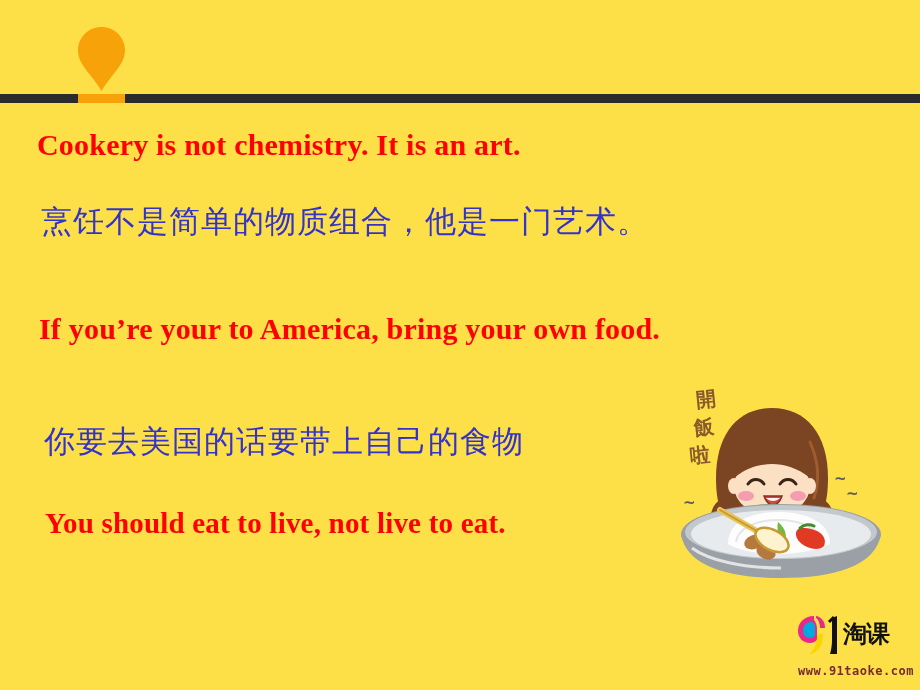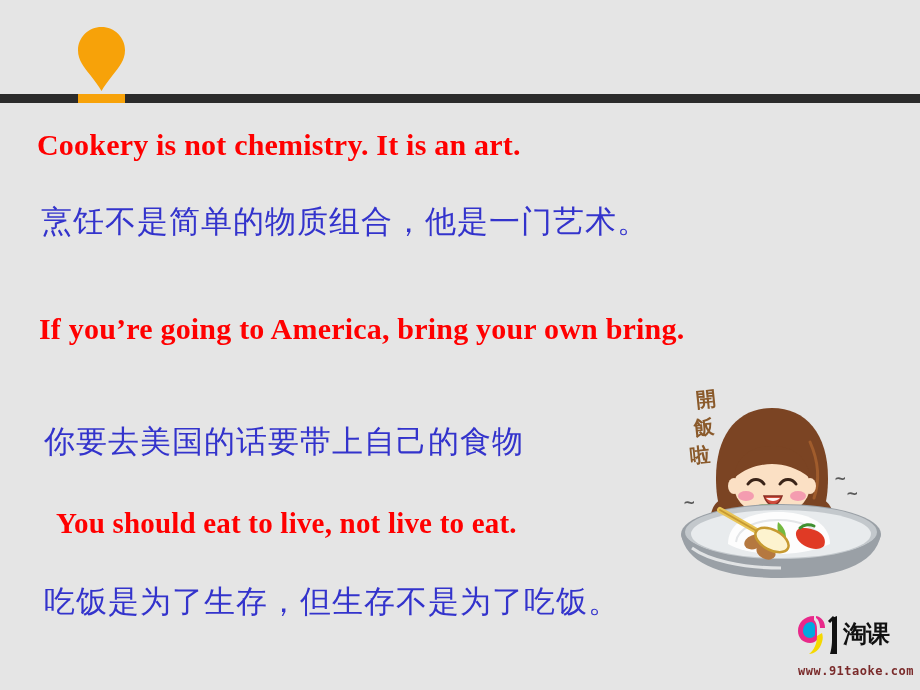--- a/index.html
+++ b/index.html
@@ -14,21 +14,21 @@
     font-family: "Liberation Serif", serif;
     overflow: hidden;
     position: relative;
   }
 
   #slide {
     position: absolute;
     left: 0; top: 0;
     width: 920px;
     height: 690px;
-    background: #e5e5e5;
+    background: #fde047;
     overflow: hidden;
   }
 
   
   .header-marker {
     position: absolute;
     left: 78px;
     top: 27px;
     width: 47px;
     height: 64px;
@@ -68,21 +68,21 @@
     font-family: "DejaVu Sans", "Liberation Sans", sans-serif;
     font-weight: normal;
     color: #3333cc;
     letter-spacing: 1px;
   }
 
   #line-en-1 { left: 37px;  top: 129px; font-size: 30px; }
   #line-cn-1 { left: 41px;  top: 205px; font-size: 31px; }
   #line-en-2 { left: 39px;  top: 313px; font-size: 30px; }
   #line-cn-2 { left: 44px;  top: 400px; font-size: 31px; margin-top: 25px; }
-  #line-en-3 { left: 56px;  top: 508px; font-size: 29px; }
+  #line-en-3 { left: 45px;  top: 508px; font-size: 29px; }
   #line-cn-3 { left: 44px;  top: 585px; font-size: 31px; }
 
   
   #illustration {
     position: absolute;
     left: 672px;
     top: 382px;
     width: 218px;
     height: 198px;
   }
@@ -155,27 +155,26 @@
     </svg>
   </div>
 
   <div class="header-rule"></div>
   <div class="header-rule-accent"></div>
 
   <div class="line en" id="line-en-1">Cookery is not chemistry. It is an art.</div>
 
   <div class="line cn" id="line-cn-1">烹饪不是简单的物质组合，他是一门艺术。</div>
 
-  <div class="line en" id="line-en-2">If you’re going to America, bring your own bring.</div>
+  <div class="line en" id="line-en-2">If you’re your to America, bring your own food.</div>
 
   <div class="line cn" id="line-cn-2">你要去美国的话要带上自己的食物</div>
 
   <div class="line en" id="line-en-3">You should eat to live, not live to eat.</div>
 
-  <div class="line cn" id="line-cn-3">吃饭是为了生存，但生存不是为了吃饭。</div>
 
   <div class="kaifan-char" id="kaifan-0">開</div>
   <div class="kaifan-char" id="kaifan-1">飯</div>
   <div class="kaifan-char" id="kaifan-2">啦</div>
 
   <div class="squiggle" style="left:683px; top:494px;">~</div>
   <div class="squiggle" style="left:834px; top:470px;">~</div>
   <div class="squiggle" style="left:846px; top:485px;">~</div>
 
   <div id="illustration">

